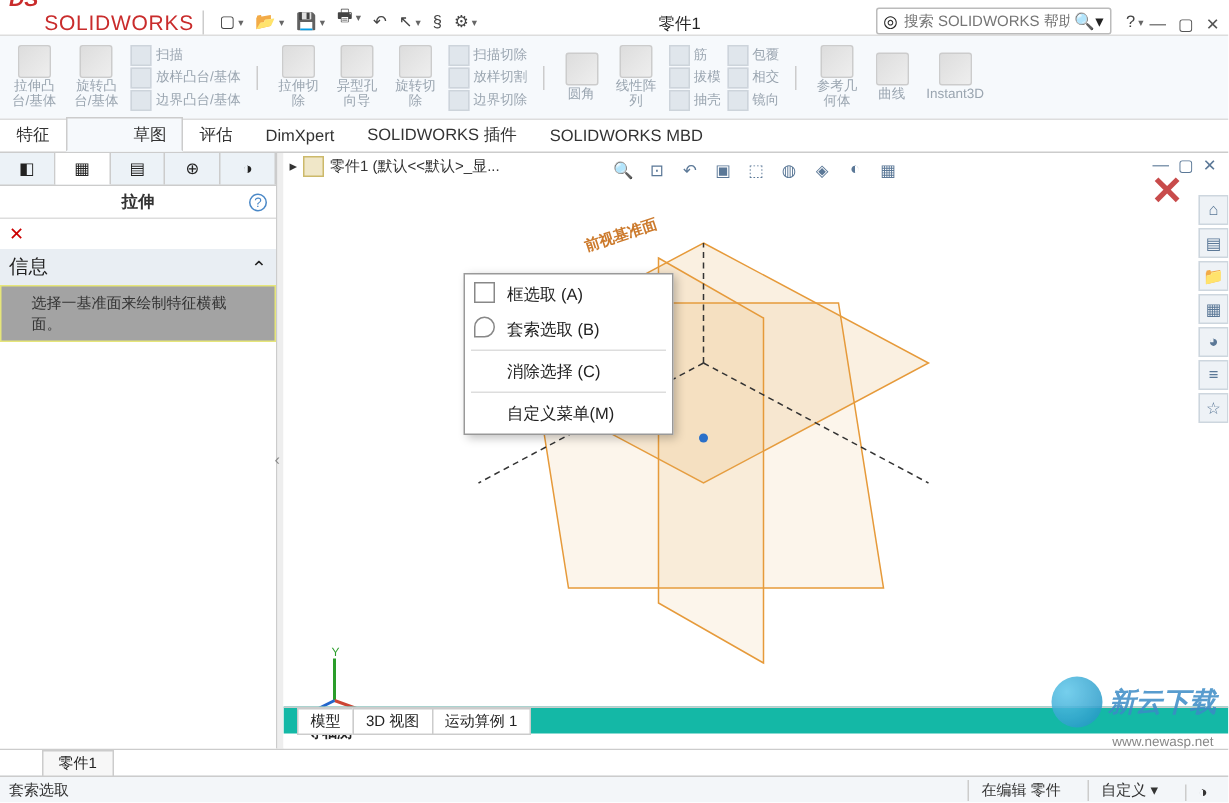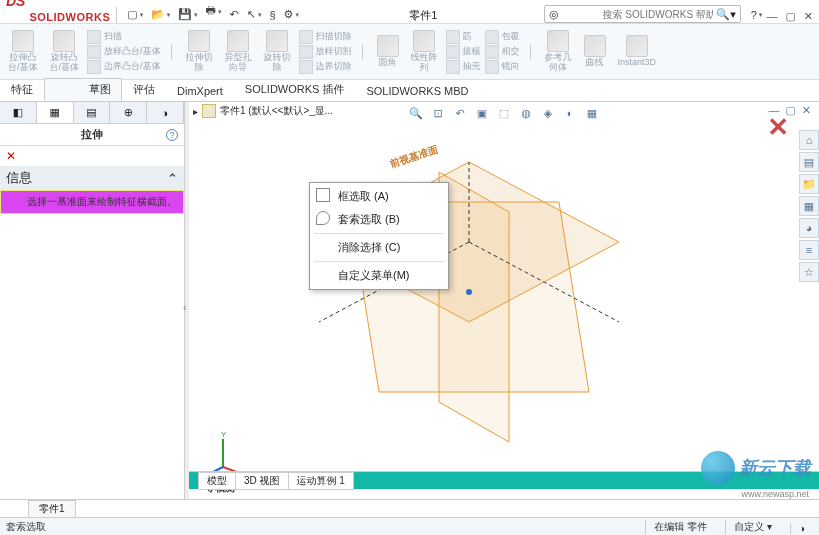--- a/index.html
+++ b/index.html
@@ -1,26 +1,26 @@
 <!DOCTYPE html>
 <html><head>
 <meta charset="utf-8">
 <style>
 * { margin: 0; padding: 0; box-sizing: border-box; font-family: "Microsoft YaHei", Arial, sans-serif; }
 body { background: #fff; width: 819px; height: 535px; overflow: hidden; position: relative; font-size: 11px; color: #222; }
 .title-bar { height: 24px; background: #fff; display: flex; align-items: flex-end; padding: 0 6px; border-bottom: 1px solid #ddd; }
 .logo { display: flex; align-items: center; gap: 4px; }
 .logo-icon { color: #c92c2c; font-weight: bold; font-size: 14px; font-style: italic; }
-.logo-text { color: #c92c2c; font-weight: bold; font-size: 11px; letter-spacing: 0.5px; margin-top: 32px; }
+.logo-text { color: #c92c2c; font-weight: normal; font-size: 14px; letter-spacing: 0.5px; margin-top: 32px; }
 .tb-divider { width: 1px; height: 16px; background: #ccc; margin: 0 6px; }
 .tb-btn { padding: 2px 4px; color: #444; cursor: pointer; display: flex; align-items: center; gap: 2px; }
 .tb-btn .arrow { font-size: 7px; color: #666; }
 .title-center { flex: 1; text-align: center; color: #222; }
 .search-box { display: flex; align-items: center; border: 1px solid #bbb; border-radius: 2px; padding: 0 4px; height: 18px; gap: 4px; margin-right: 6px; }
-.search-box input { border: none; outline: none; font-size: 10px; width: 110px; margin-left: 40px; }
+.search-box input { border: none; outline: none; font-size: 10px; width: 110px; }
 .win-btns { display: flex; gap: 8px; color: #555; }
 .ribbon { height: 56px; background: #f6f9fc; border-bottom: 1px solid #ddd; display: flex; align-items: center; padding: 2px 4px; gap: 4px; overflow: hidden; }
 .ribbon-group { display: flex; flex-direction: column; align-items: center; gap: 1px; padding: 2px 4px; }
 .ribbon-icon { width: 22px; height: 22px; background: linear-gradient(135deg, #ddd, #eee); border: 1px solid #ccc; border-radius: 2px; }
 .ribbon-label { font-size: 9px; color: #9aa5b0; text-align: center; line-height: 1.1; white-space: pre; }
 .ribbon-sub { display: flex; flex-direction: column; gap: 1px; justify-content: flex-end; }
 .ribbon-sub-item { display: flex; align-items: center; gap: 3px; font-size: 9px; color: #9aa5b0; }
 .ribbon-sub-icon { width: 14px; height: 14px; background: #e0e6ec; border: 1px solid #cdd4db; }
 .tabs-row { height: 22px; background: #fff; border-bottom: 1px solid #ccc; display: flex; align-items: flex-end; }
 .tab { padding: 3px 10px; font-size: 11px; color: #333; border: 1px solid transparent; cursor: pointer; }
@@ -28,21 +28,21 @@
 .main-area { display: flex; height: calc(100% - 24px - 56px - 22px - 18px - 18px); position: relative; }
 .left-panel { width: 185px; border-right: 1px solid #ccc; background: #fff; display: flex; flex-direction: column; }
 .lp-tabs { height: 22px; display: flex; background: #ecf2f7; border-bottom: 1px solid #ccc; }
 .lp-tab { flex: 1; display: flex; justify-content: center; align-items: center; border-right: 1px solid #ccc; cursor: pointer; }
 .lp-tab.active { background: #fff; }
 .lp-title-row { height: 22px; display: flex; align-items: center; justify-content: center; position: relative; border-bottom: 1px solid #ddd; }
 .lp-title { font-weight: bold; color: #333; }
 .lp-help { position: absolute; right: 6px; color: #4a88c7; border: 1px solid #4a88c7; border-radius: 50%; width: 12px; height: 12px; font-size: 9px; text-align: center; line-height: 11px; }
 .lp-close { color: #c00; font-size: 12px; padding: 3px 6px; }
 .lp-section-hdr { background: #e9eef3; padding: 3px 6px; display: flex; justify-content: space-between; align-items: center; font-size: 13px; }
-.lp-msg { background: #d946ef; padding: 4px 6px; font-size: 10px; color: #333; border: 1px solid #e6e67a; margin: 0; text-align: right; }
+.lp-msg { background: #a3a3a3; padding: 4px 20px; font-size: 10px; color: #333; border: 1px solid #e6e67a; margin: 0; }
 .splitter { width: 4px; background: #eee; cursor: ew-resize; position: relative; }
 .splitter::after { content: "‹"; position: absolute; top: 50%; left: -2px; color: #888; }
 .viewport { flex: 1; background: #fff; position: relative; overflow: hidden; }
 .vp-top-tools { position: absolute; top: 2px; right: 8px; display: flex; gap: 6px; color: #5b7897; }
 .vp-mid-tools { position: absolute; top: 0; left: 50%; transform: translateX(-50%); display: flex; gap: 4px; color: #5b7897; padding: 2px 6px; }
 .vp-mid-tools .tool { width: 18px; height: 18px; display: flex; align-items: center; justify-content: center; }
 .right-strip { position: absolute; right: 0; top: 28px; display: flex; flex-direction: column; gap: 2px; }
 .right-strip div { width: 20px; height: 20px; background: #eef2f6; border: 1px solid #cdd6de; display: flex; align-items: center; justify-content: center; font-size: 11px; color: #5b7897; }
 .close-x { position: absolute; right: 30px; top: 10px; color: #c84b4b; font-size: 26px; font-weight: bold; }
 .breadcrumb { position: absolute; top: 2px; left: 4px; display: flex; align-items: center; gap: 4px; font-size: 10px; color: #333; }

